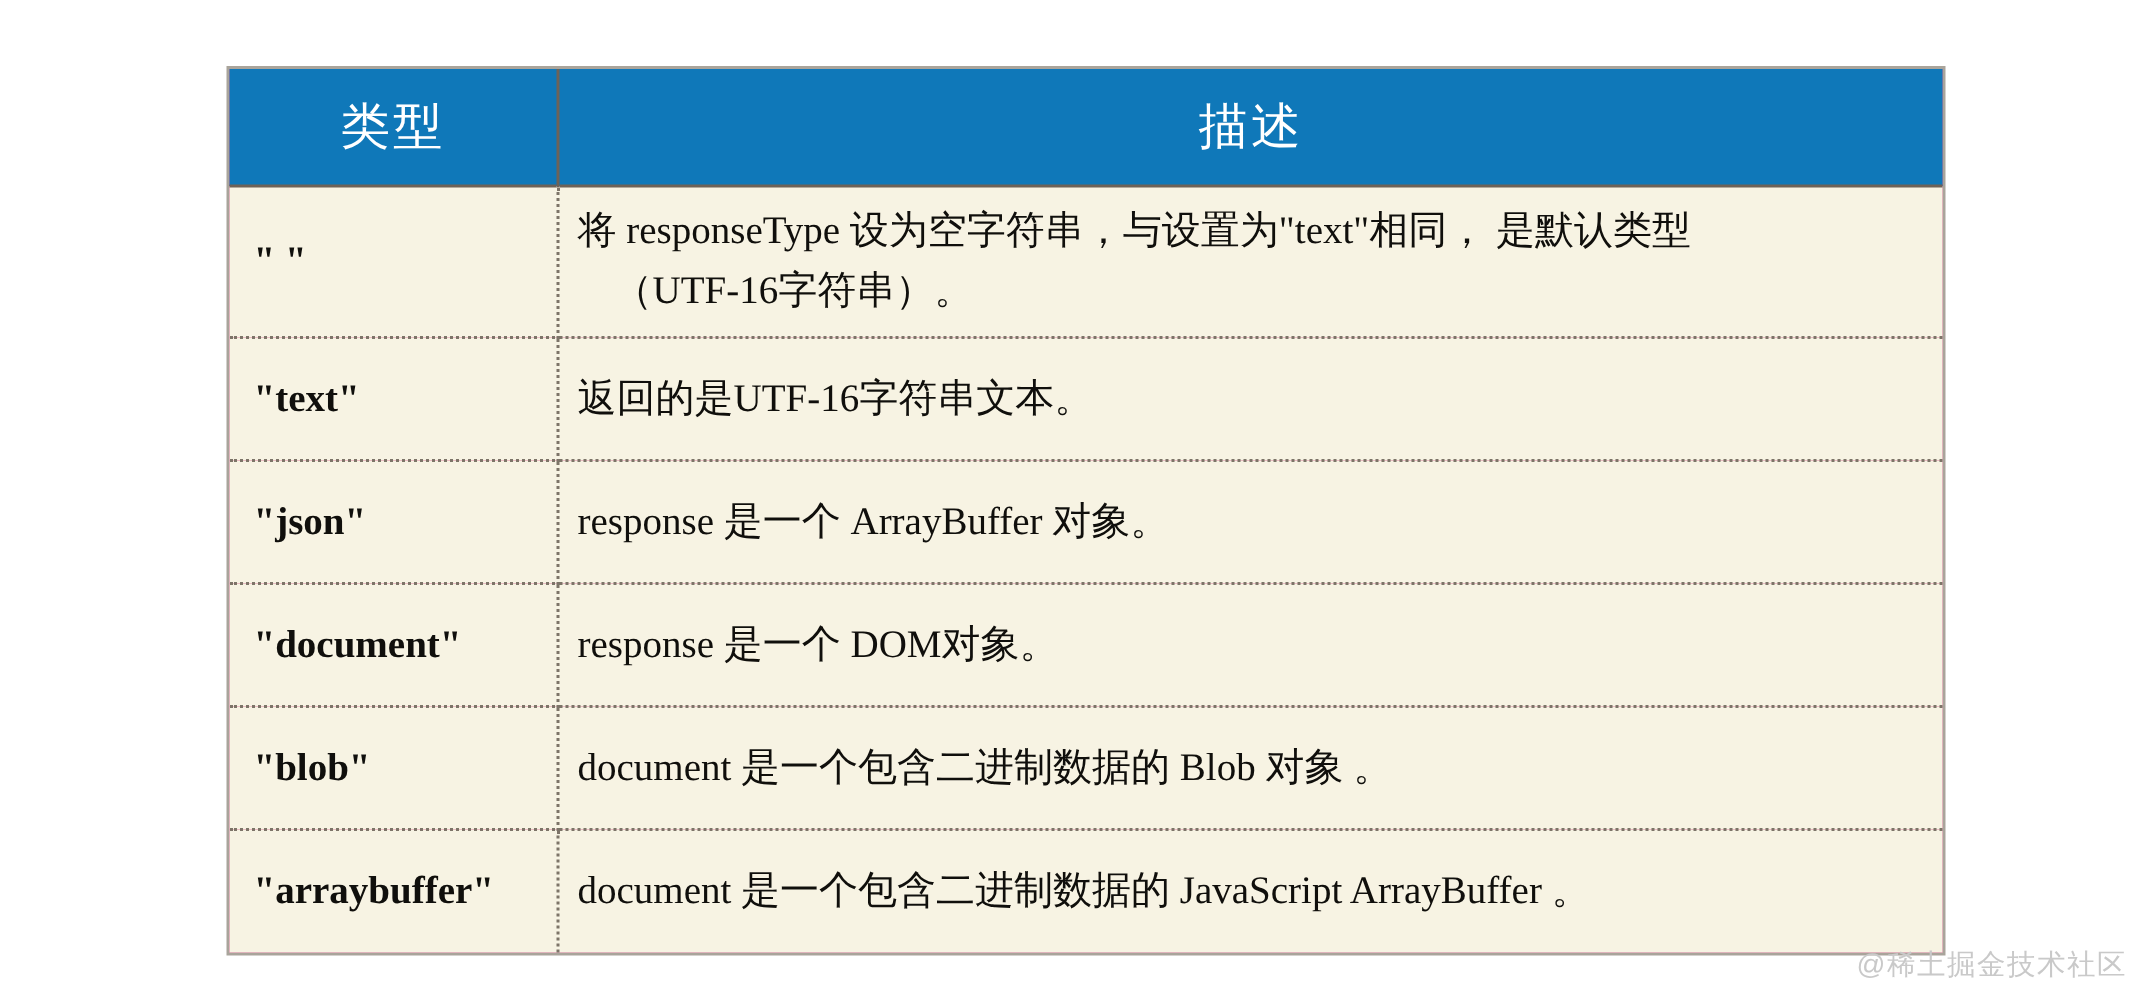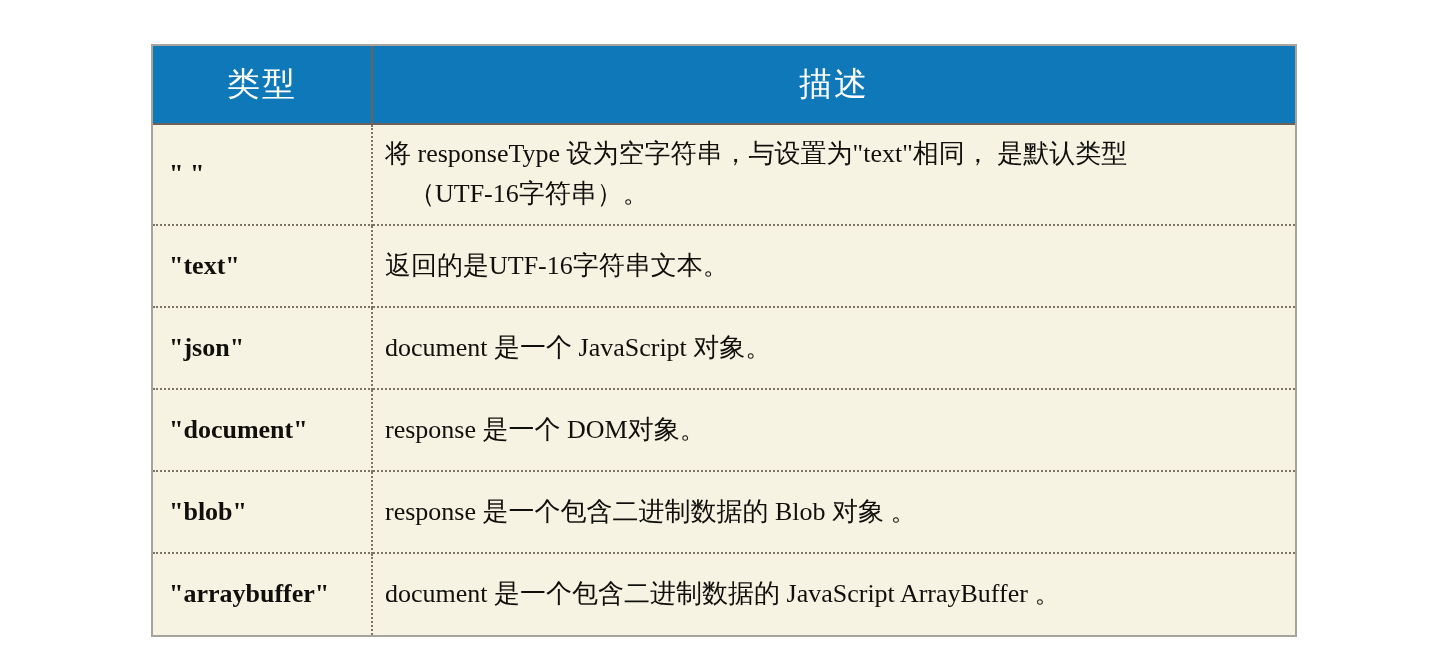--- a/index.html
+++ b/index.html
@@ -150,36 +150,37 @@
           </td>
         </tr>
 
         <tr class="data-row row-std">
           <td class="cell-type">"text"</td>
           <td class="cell-desc">返回的是UTF-16字符串文本。</td>
         </tr>
 
         <tr class="data-row row-std">
           <td class="cell-type">"json"</td>
-          <td class="cell-desc">document 是一个 JavaScript 对象。</td>
+          <td class="cell-desc">response 是一个 ArrayBuffer 对象。</td>
         </tr>
 
         <tr class="data-row row-std">
           <td class="cell-type">"document"</td>
           <td class="cell-desc">response 是一个 DOM对象。</td>
         </tr>
 
         <tr class="data-row row-std">
           <td class="cell-type">"blob"</td>
-          <td class="cell-desc">response 是一个包含二进制数据的 Blob 对象 。</td>
+          <td class="cell-desc">document 是一个包含二进制数据的 Blob 对象 。</td>
         </tr>
 
         <tr class="data-row row-std">
           <td class="cell-type">"arraybuffer"</td>
           <td class="cell-desc">document 是一个包含二进制数据的 JavaScript ArrayBuffer 。</td>
         </tr>
 
       </tbody>
     </table>
   </div>
 
+  <div class="watermark">@稀土掘金技术社区</div>
 
 </div>
 
 </body></html>

